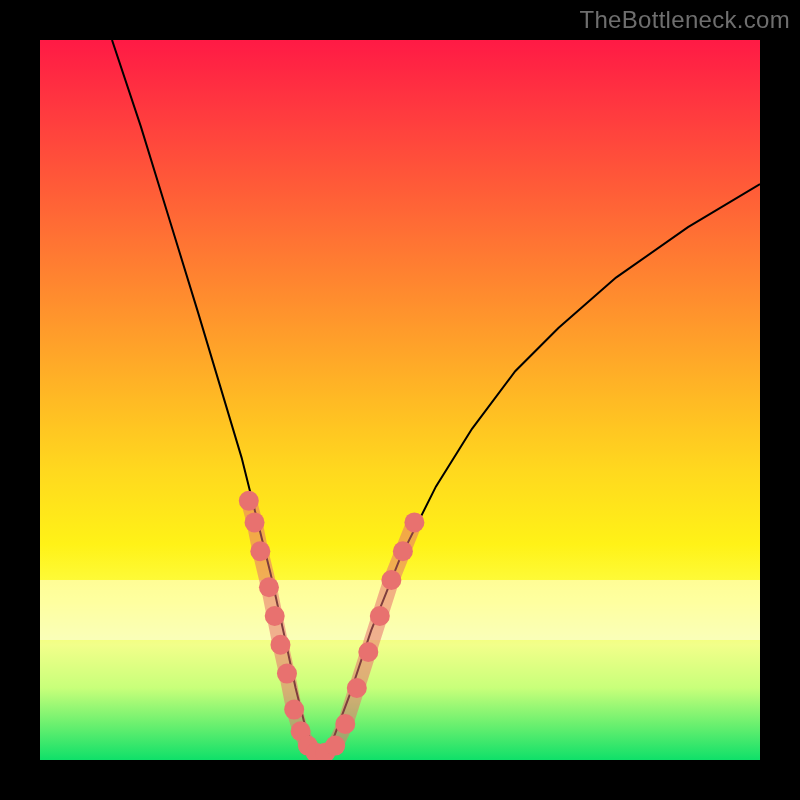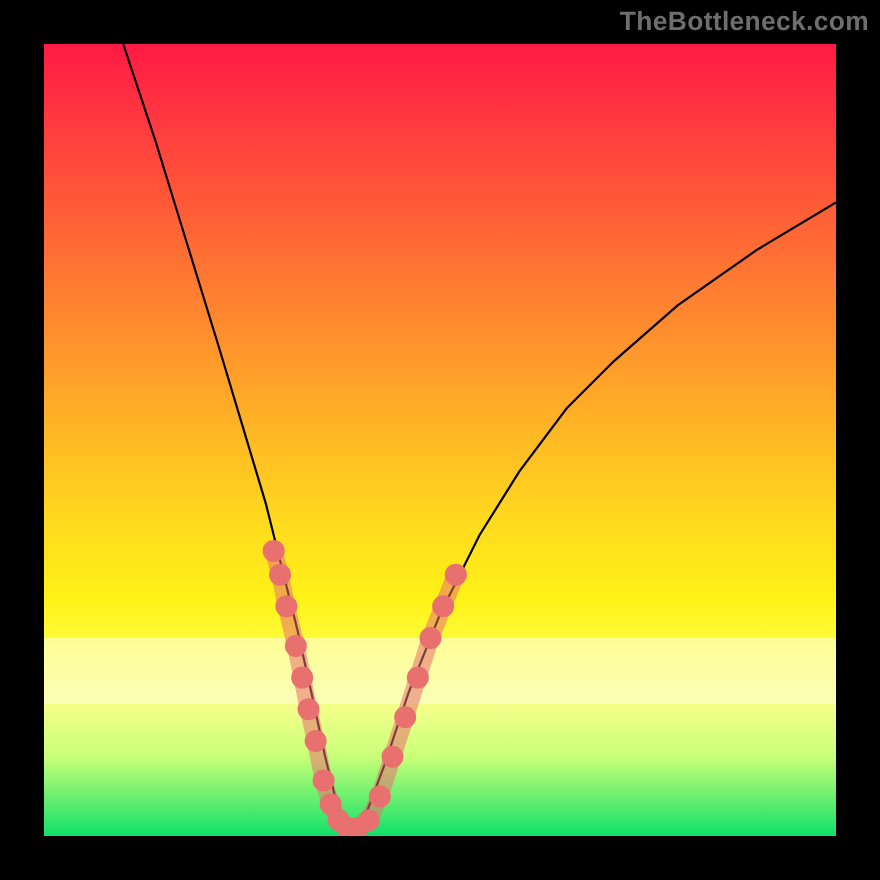--- a/index.html
+++ b/index.html
@@ -54,21 +54,21 @@
     position: absolute;
     left: 0; top: 0;
     width: 720px; height: 720px;
   }
   .watermark {
     position: absolute;
     top: 6px;
     right: 10px;
     color: #6e6e6e;
     font-size: 24px;
-    font-weight: 700;
+    font-weight: 400;
     letter-spacing: 0.3px;
     user-select: none;
   }
 </style>
 </head>
 <body>
 
 <div class="frame">
   <div class="watermark">TheBottleneck.com</div>
 

